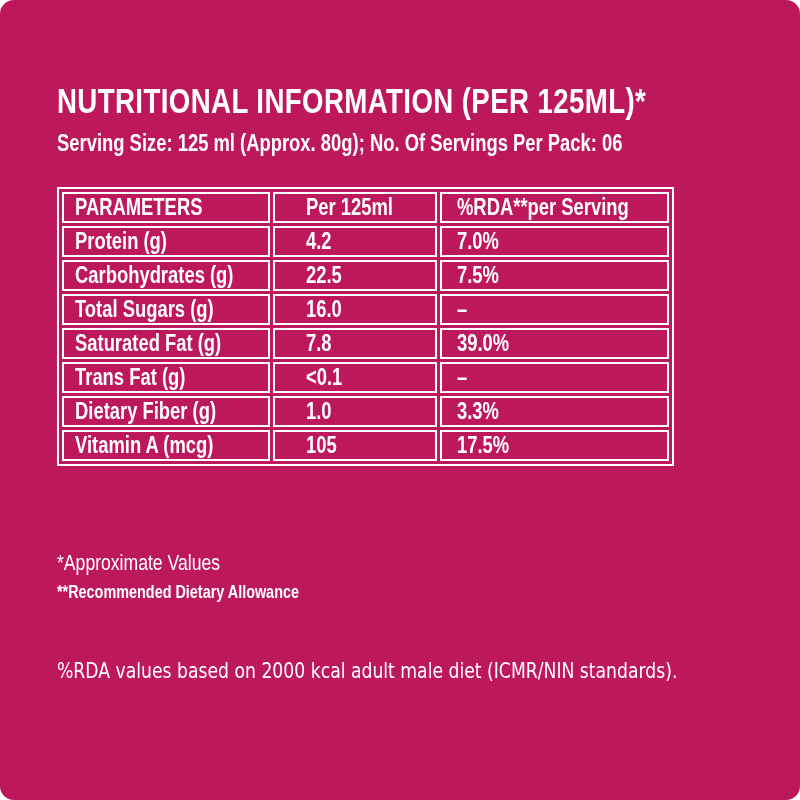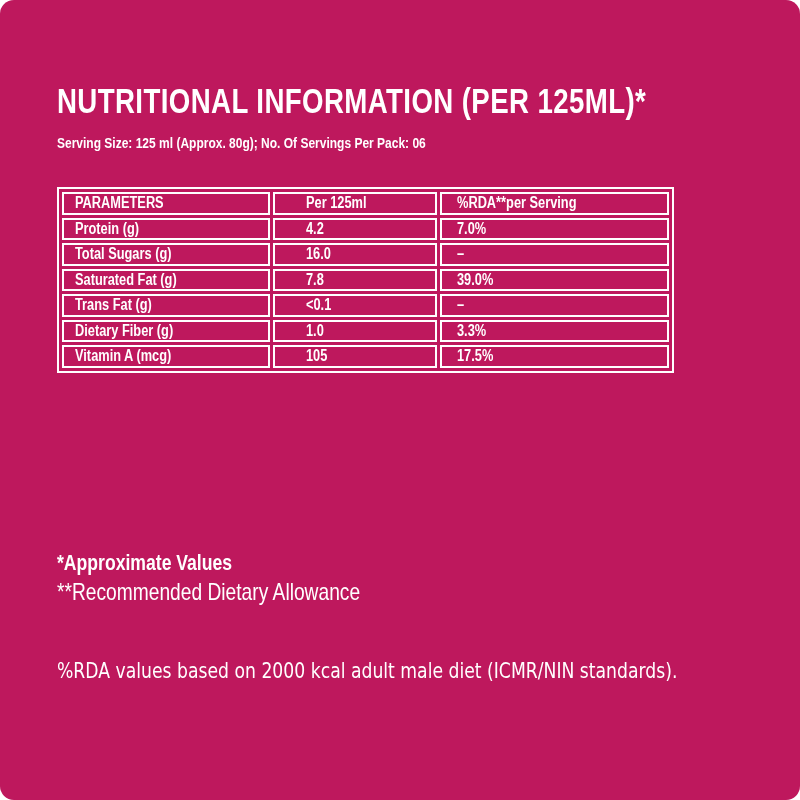--- a/index.html
+++ b/index.html
@@ -33,64 +33,64 @@
     top: 81px;
     font-size: 35px;
     font-weight: 700;
     line-height: 40px;
     letter-spacing: 0.5px;
   }
   .subtitle {
     position: absolute;
     left: 57px;
     top: 130px;
-    font-size: 15px;
+    font-size: 23px;
     font-weight: 700;
     line-height: 26px;
   }
   table.nutri {
     position: absolute;
     left: 57px;
     top: 187px;
     width: 617px;
     table-layout: fixed;
     border-collapse: separate;
     border-spacing: 3px;
     border: 2px solid #ffffff;
   }
   table.nutri th, table.nutri td {
     box-sizing: border-box;
     border: 2px solid #ffffff;
     height: 22.5px;
-    font-size: 16px;
+    font-size: 23px;
     font-weight: 700;
     color: #ffffff;
     text-align: left;
     vertical-align: middle;
     padding: 0;
     overflow: hidden;
   }
   table.nutri th:nth-child(1), table.nutri td:nth-child(1) { padding-left: 11px; }
   table.nutri th:nth-child(2), table.nutri td:nth-child(2) { padding-left: 31px; margin-left: 24px; }
   table.nutri th:nth-child(3), table.nutri td:nth-child(3) { padding-left: 15px; margin-top: 30px; }
 
   .footnote1 {
     position: absolute;
     left: 57px;
     top: 549px;
     font-size: 22px;
-    font-weight: 700;
+    font-weight: 400;
     line-height: 28px;
   }
   .footnote2 {
     position: absolute;
     left: 57px;
     top: 578px;
-    font-size: 24px;
-    font-weight: 400;
+    font-size: 18px;
+    font-weight: 700;
     line-height: 28px;
   }
   .disclaimer {
     position: absolute;
     left: 57px;
     top: 656px;
     font-family: "DejaVu Sans", sans-serif;
     font-size: 21px;
     font-weight: 400;
     line-height: 30px;
@@ -122,20 +122,25 @@
         <th><span class="cond">%RDA**per Serving</span></th>
       </tr>
     </thead>
     <tbody>
       <tr>
         <td><span class="cond">Protein (g)</span></td>
         <td><span class="cond">4.2</span></td>
         <td><span class="cond">7.0%</span></td>
       </tr>
       <tr>
+        <td><span class="cond">Carbohydrates (g)</span></td>
+        <td><span class="cond">22.5</span></td>
+        <td><span class="cond">7.5%</span></td>
+      </tr>
+      <tr>
         <td><span class="cond">Total Sugars (g)</span></td>
         <td><span class="cond">16.0</span></td>
         <td><span class="cond">–</span></td>
       </tr>
       <tr>
         <td><span class="cond">Saturated Fat (g)</span></td>
         <td><span class="cond">7.8</span></td>
         <td><span class="cond">39.0%</span></td>
       </tr>
       <tr>

